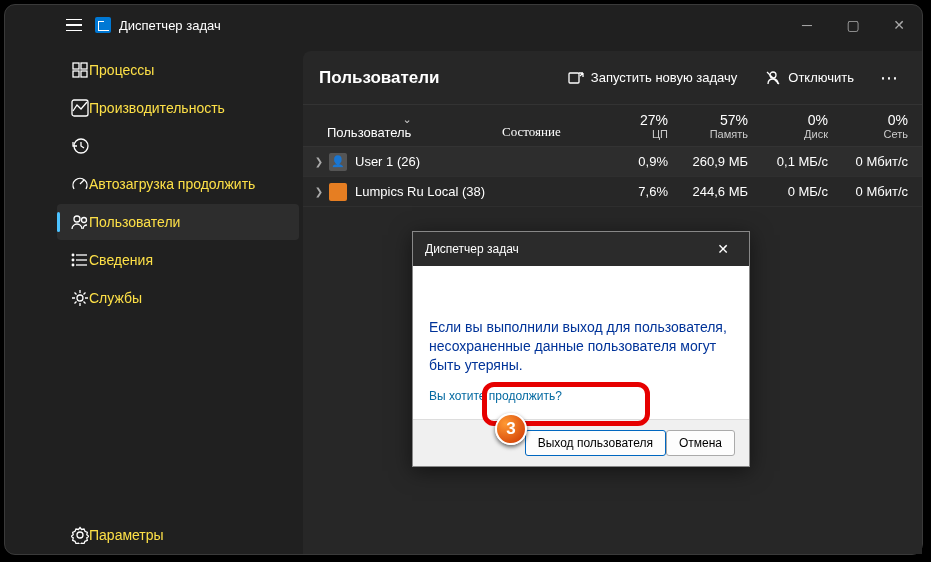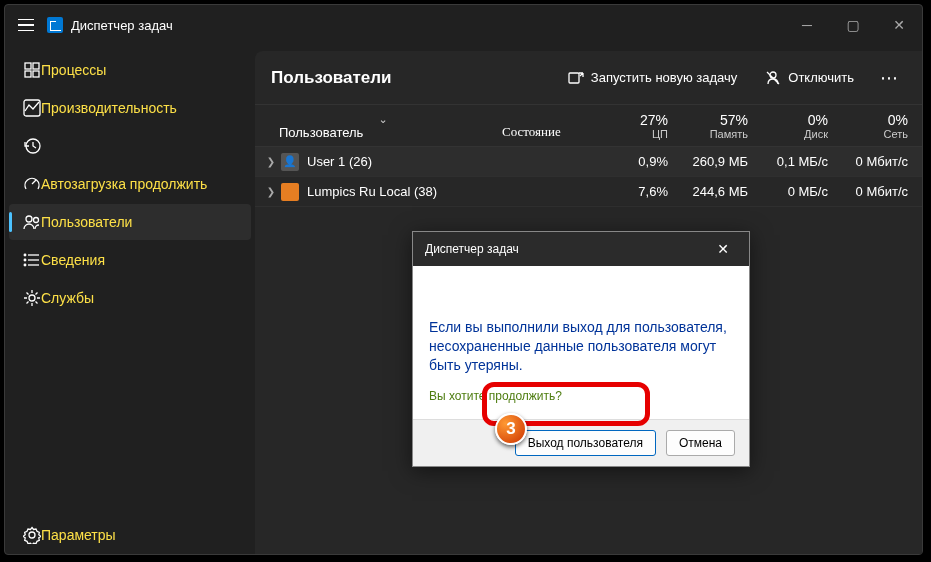--- a/index.html
+++ b/index.html
@@ -1,17 +1,17 @@
 <!DOCTYPE html>
 <html><head>
 <meta charset="utf-8">
 <style>
   * { box-sizing: border-box; margin: 0; padding: 0; font-family: 'Segoe UI', Arial, sans-serif; }
   body { width: 931px; height: 562px; background: #000; overflow: hidden; }
-  .window { width: 919px; height: 551px; margin: 4px; background: #202020; border: 1px solid #3a3a3a; border-radius: 4px; display: flex; flex-direction: column; position: relative; }
+  .window { width: 919px; height: 551px; margin: 4px; background: #202020; border: 1px solid #3a3a3a; border-radius: 11px; display: flex; flex-direction: column; position: relative; padding-left: 48px; }
   .titlebar { height: 40px; display: flex; align-items: center; color: #fff; font-size: 13px; }
   .hamburger { width: 42px; height: 40px; display: flex; flex-direction: column; justify-content: center; align-items: center; gap: 4px; cursor: pointer; }
   .hamburger span { width: 16px; height: 1.5px; background: #fff; }
   .app-icon { width: 16px; height: 16px; background: #0078d4; margin-right: 8px; border-radius: 2px; position: relative; }
   .app-icon::after { content: ''; position: absolute; left: 3px; top: 8px; width: 10px; height: 5px; border-left: 1.5px solid #fff; border-bottom: 1.5px solid #fff; }
   .app-icon::before { content: ''; position: absolute; left: 3px; top: 4px; width: 5px; height: 5px; border-left: 1.5px solid #fff; border-top: 1.5px solid #fff; }
   .win-controls { margin-left: auto; display: flex; }
   .win-btn { width: 46px; height: 40px; display: flex; justify-content: center; align-items: center; color: #aaa; font-size: 14px; cursor: pointer; }
   .body { flex: 1; display: flex; overflow: hidden; }
   .sidebar { width: 250px; padding-top: 6px; display: flex; flex-direction: column; }
@@ -40,22 +40,22 @@
   .expand { width: 20px; text-align: center; color: #aaa; font-size: 10px; margin-left: 6px; cursor: pointer; }
   .uicon { width: 18px; height: 18px; background: #555; border-radius: 2px; margin-right: 8px; display: flex; justify-content: center; align-items: center; font-size: 11px; }
   .uicon.orange { background: #e67e22; }
   .trow .col-user { display: flex; align-items: center; padding-left: 0; }
   
   .dialog { position: absolute; left: 407px; top: 226px; width: 338px; background: #fff; border: 1px solid #888; box-shadow: 0 4px 20px rgba(0,0,0,0.5); }
   .dlg-title { height: 34px; background: #2b2b2b; color: #fff; display: flex; align-items: center; padding: 0 12px; font-size: 12px; }
   .dlg-close { margin-left: auto; width: 28px; height: 28px; display: flex; justify-content: center; align-items: center; cursor: pointer; color: #fff; font-size: 14px; }
   .dlg-body { padding: 14px 16px 10px; }
   .dlg-main { color: #003399; font-size: 14px; line-height: 1.35; margin-bottom: 14px; margin-top: 38px; }
-  .dlg-sub { color: #4d7c0f; font-size: 12px; margin-bottom: 6px; }
-  .dlg-footer { background: #f0f0f0; padding: 10px 14px; display: flex; justify-content: flex-end; gap: 10px; border-top: 1px solid #ddd; }
+  .dlg-sub { color: #0369a1; font-size: 12px; margin-bottom: 6px; }
+  .dlg-footer { background: #f0f0f0; padding: 10px 14px; display: flex; justify-content: flex-end; border-top: 1px solid #ddd; }
   .dlg-btn { padding: 5px 12px; font-size: 12px; background: #fdfdfd; border: 1px solid #aaa; border-radius: 3px; cursor: pointer; }
   .dlg-btn.primary { border: 1px solid #0067c0; }
   .highlight-ring { position: absolute; left: 477px; top: 377px; width: 168px; height: 44px; border: 5px solid #e60000; border-radius: 12px; pointer-events: none; box-shadow: 0 0 0 1px rgba(255,255,255,0.3) inset; }
   .step-badge { position: absolute; left: 490px; top: 408px; width: 32px; height: 32px; border-radius: 50%; background: radial-gradient(circle at 30% 30%, #ff9933, #cc3300); border: 2px solid #fff; color: #fff; font-weight: bold; font-size: 17px; display: flex; justify-content: center; align-items: center; box-shadow: 0 2px 4px rgba(0,0,0,0.6); }
 </style>
 </head>
 <body>
 
 <div class="window">
   <div class="titlebar">

